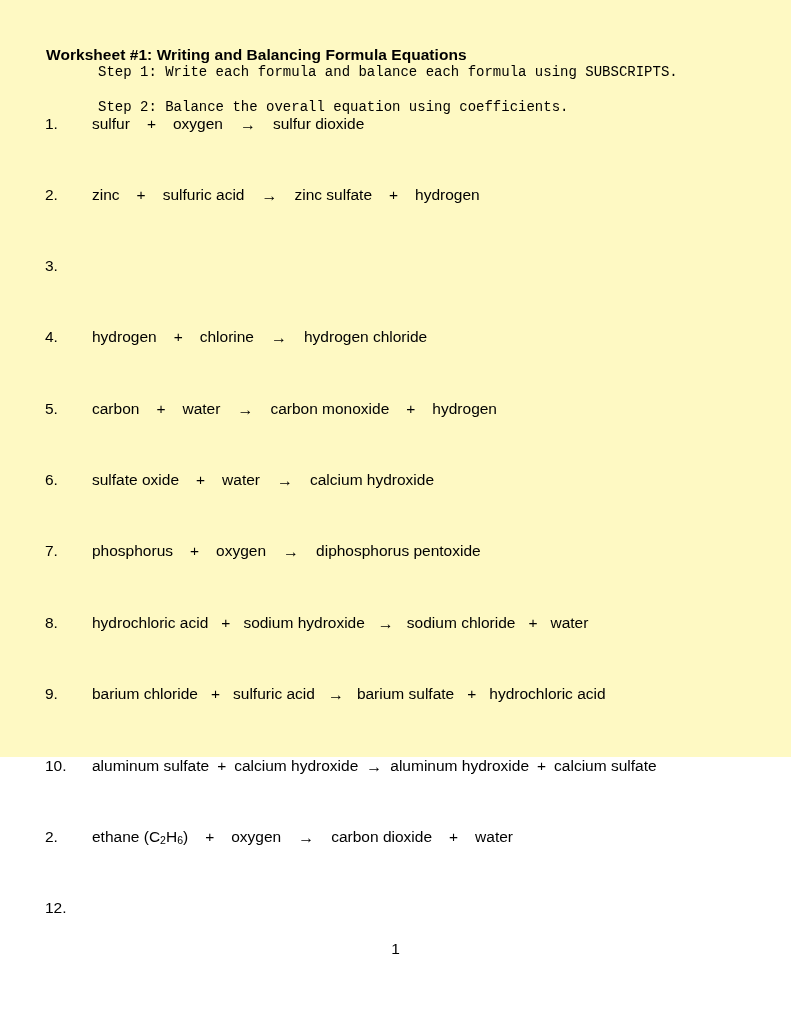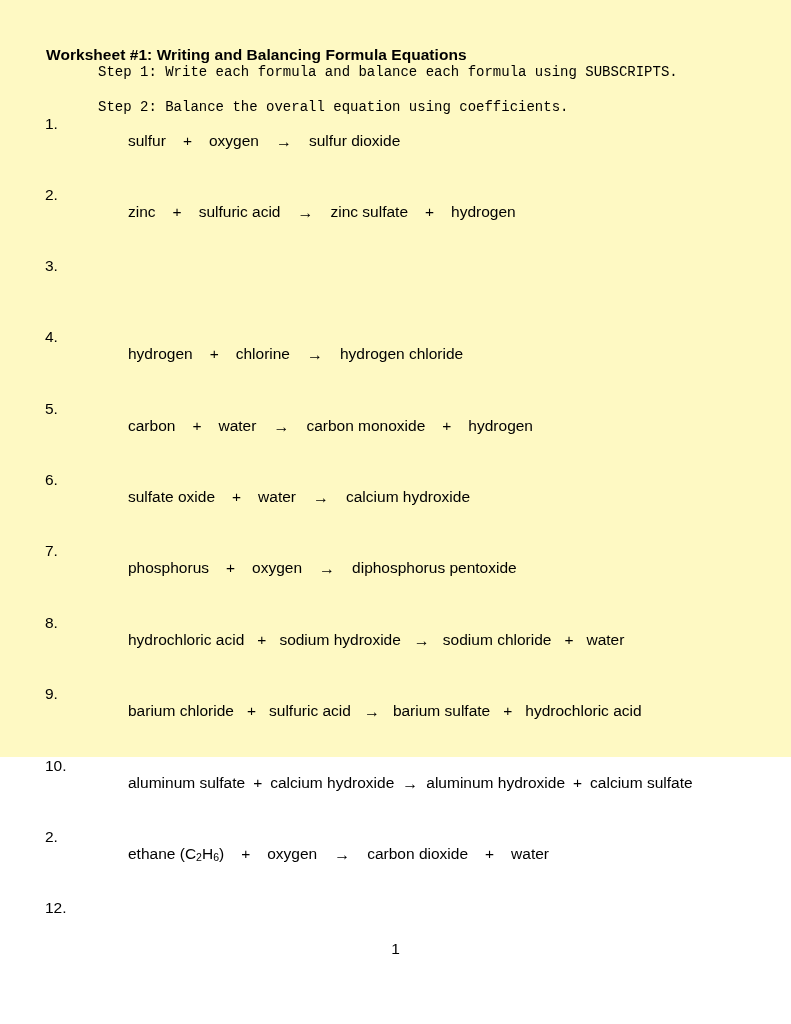--- a/index.html
+++ b/index.html
@@ -66,26 +66,25 @@
     position: absolute;
     left: 45px;
     top: 0;
     width: 42px;
     text-align: left;
     font-size: 15.5px;
   }
 
   .eq-body {
     position: absolute;
-    top: 17px;
+    top: 0;
     left: 92px;
     display: block;
     white-space: nowrap;
     font-size: 15.5px;
-    margin-left: 36px;
   }
 
   .term {
     display: inline-block;
     vertical-align: baseline;
   }
 
   .op {
     display: inline-block;
     vertical-align: baseline;

